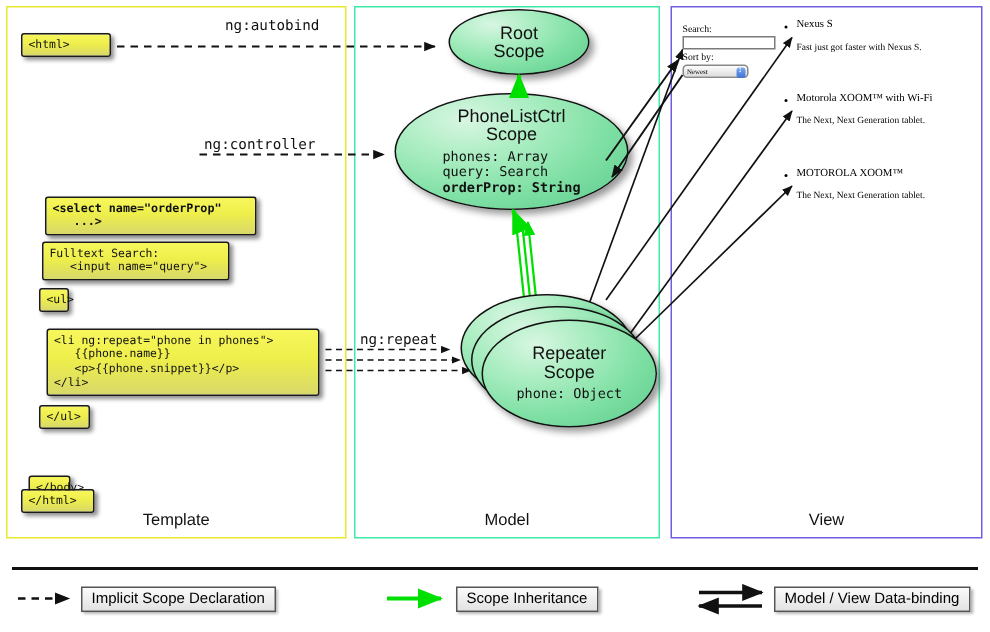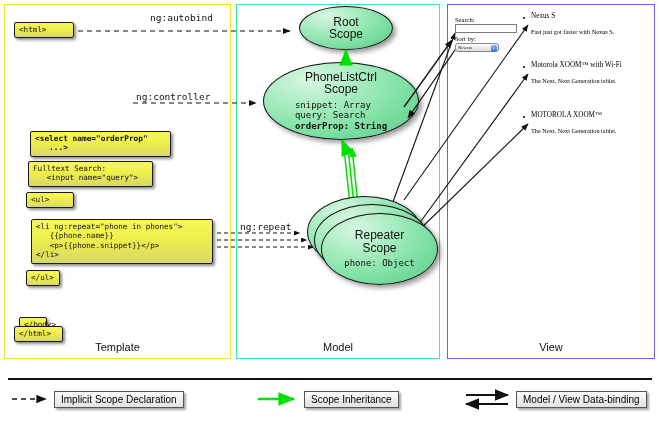--- a/index.html
+++ b/index.html
@@ -78,41 +78,41 @@
 
   <div class="cbox" style="left:14px;top:22px;width:60px;">&lt;html&gt;</div>
 
 
   <div class="cbox bold" style="left:30px;top:131px;width:141px;">&lt;select name="orderProp"
    ...&gt;</div>
 
   <div class="cbox" style="left:28px;top:161px;width:125px;">Fulltext Search:
    &lt;input name="query"&gt;</div>
 
-  <div class="cbox" style="left:26px;top:192px;width:48px;">&lt;ul&gt;</div>
+  <div class="cbox" style="left:26px;top:192px;width:20px;">&lt;ul&gt;</div>
 
   <div class="cbox" style="left:31px;top:219px;width:182px;">&lt;li ng:repeat="phone in phones"&gt;
    {{phone.name}}
    &lt;p&gt;{{phone.snippet}}&lt;/p&gt;
 &lt;/li&gt;</div>
 
   <div class="cbox" style="left:26px;top:270px;width:34px;">&lt;/ul&gt;</div>
 
   <div class="cbox" style="left:19px;top:317px;width:28px;">&lt;/body&gt;</div>
 
   <div class="cbox" style="left:14px;top:326px;width:49px;">&lt;/html&gt;</div>
 
   <div class="scope" style="left:299px;top:6px;width:94px;height:44px;">
     <div class="ttl">Root<br>Scope</div>
   </div>
 
   <div class="scope" style="left:263px;top:62px;width:156px;height:78px;">
     <div class="ttl">PhoneListCtrl<br>Scope</div>
     <div class="props">
-      <div>snippet: Array</div>
+      <div>phones: Array</div>
       <div>query: Search</div>
       <div style="font-weight:bold;">orderProp: String</div>
     </div>
   </div>
 
   <div class="scope" style="left:307px;top:196px;width:115px;height:72px;z-index:1;"></div>
   <div class="scope" style="left:314px;top:204px;width:115px;height:72px;z-index:2;"></div>
   <div class="scope" style="left:321px;top:213px;width:117px;height:72px;z-index:3;">
     <div class="ttl">Repeater<br>Scope</div>
     <div class="props" style="text-align:center;">

